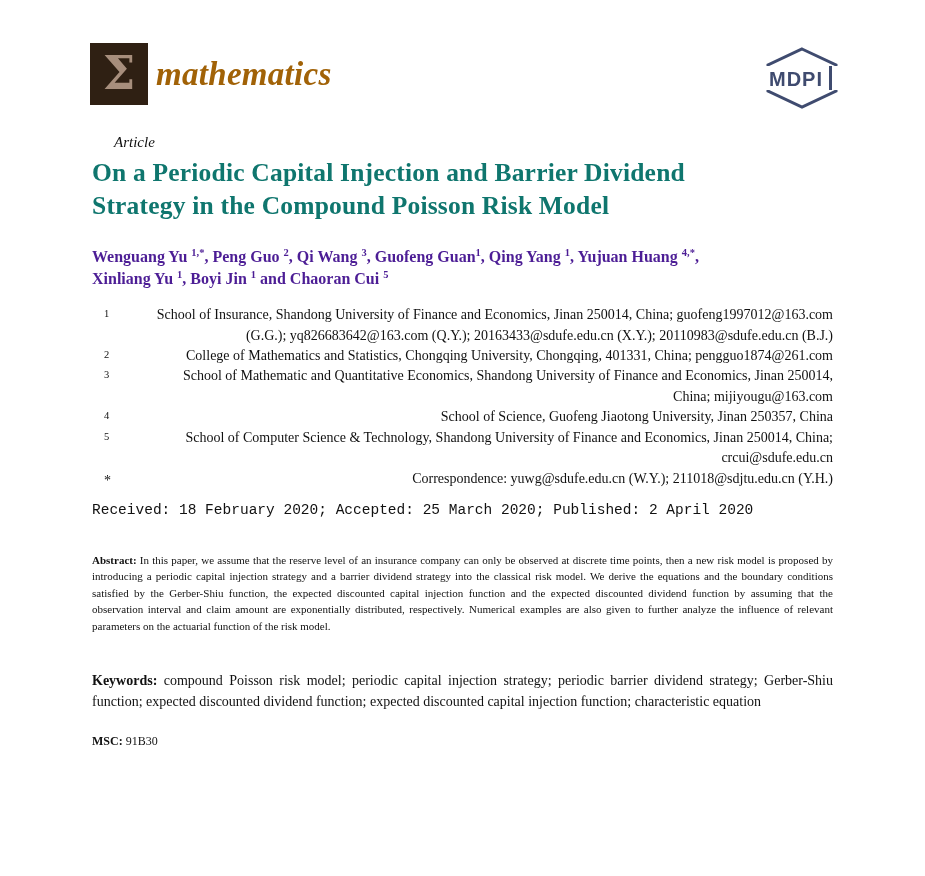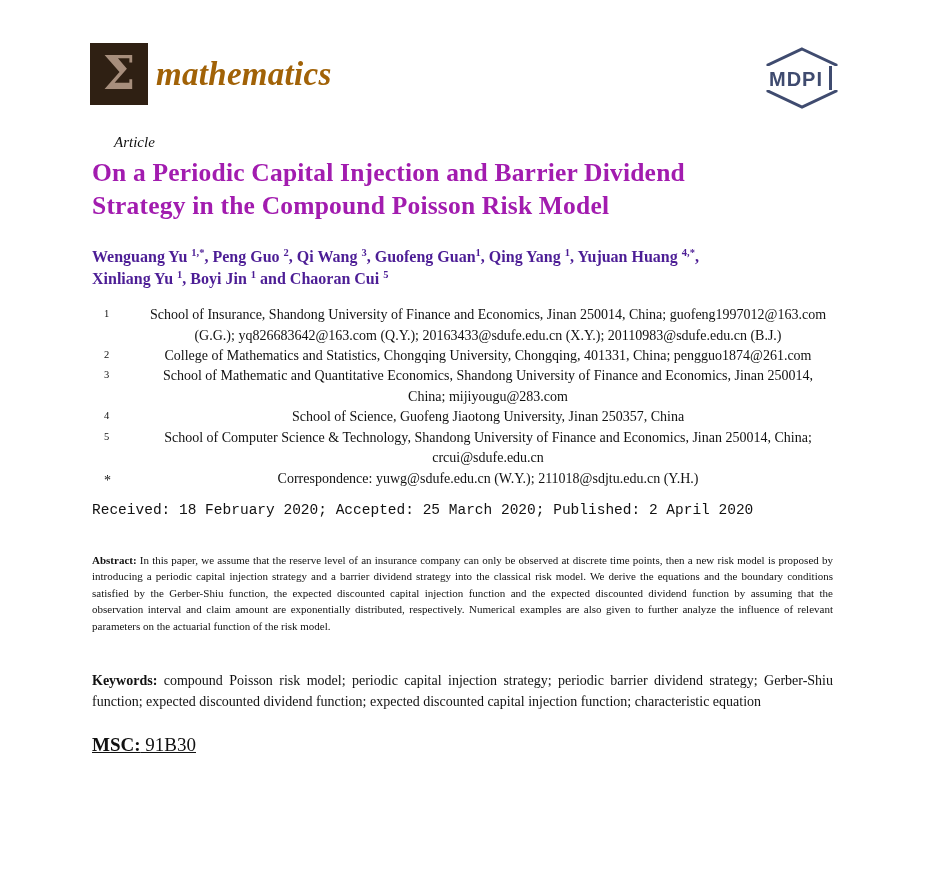--- a/index.html
+++ b/index.html
@@ -29,38 +29,38 @@
     font-family: "Liberation Serif", serif; font-style: italic; font-weight: bold;
     font-size: 33px; color: #a16207; letter-spacing: 0.3px;
   }
   .mdpi-logo { display: block; margin-top: 4px; }
 
   
   main { padding: 0 92px 0 92px; }
   .article-label { margin-top: 25px; font-style: italic; font-size: 15px; margin-left: 22px; }
   h1.title {
     margin: 6px 0 0 0; font-weight: bold;
-    font-size: 25.5px; line-height: 1.28; letter-spacing: 0.2px; color: #a21caf;
+    font-size: 25.5px; line-height: 1.28; letter-spacing: 0.2px; color: #0f766e;
   }
   .authors {
     margin-top: 23px; font-weight: bold; font-size: 16px; line-height: 1.35; color: #4c1d95;
   }
   .authors sup { font-size: 10.5px; font-weight: bold; }
 
   .affiliations { margin-top: 12px; font-size: 14px; line-height: 1.46; }
   .aff-row { display: flex; }
   .aff-marker { flex: none; width: 23px; margin-left: 12px; font-size: 10.5px; padding-top: 1px; }
   .aff-marker.star { font-size: 14px; padding-top: 2px; }
-  .aff-text { flex: 1; text-align: center; margin-left: 16px; }
+  .aff-text { flex: 1; text-align: right; margin-left: 16px; }
 
   .dates { margin-top: 11px; font-size: 14.5px; font-family: Liberation Mono, monospace; }
 
   .abstract { margin-top: 34px; font-size: 11px; line-height: 1.49; text-align: justify; }
   .keywords { margin-top: 37px; font-size: 14px; line-height: 1.49; text-align: justify; }
-  .msc      { margin-top: 21px; font-size: 19px; text-decoration: underline; }
+  .msc      { margin-top: 21px; font-size: 12px; }
   .para-label { font-weight: bold; }
 </style>
 </head>
 <body>
 
 <div class="page">
 
   <header class="masthead">
     <div class="brand">
       <div class="sigma-box">
@@ -92,21 +92,21 @@
       <div class="aff-row">
         <div class="aff-marker">1</div>
         <div class="aff-text">School of Insurance, Shandong University of Finance and Economics, Jinan 250014, China; guofeng1997012@163.com (G.G.); yq826683642@163.com (Q.Y.); 20163433@sdufe.edu.cn (X.Y.); 20110983@sdufe.edu.cn (B.J.)</div>
       </div>
       <div class="aff-row">
         <div class="aff-marker">2</div>
         <div class="aff-text">College of Mathematics and Statistics, Chongqing University, Chongqing, 401331, China; pengguo1874@261.com</div>
       </div>
       <div class="aff-row">
         <div class="aff-marker">3</div>
-        <div class="aff-text">School of Mathematic and Quantitative Economics, Shandong University of Finance and Economics, Jinan 250014, China; mijiyougu@283.com</div>
+        <div class="aff-text">School of Mathematic and Quantitative Economics, Shandong University of Finance and Economics, Jinan 250014, China; mijiyougu@163.com</div>
       </div>
       <div class="aff-row">
         <div class="aff-marker">4</div>
         <div class="aff-text">School of Science, Guofeng Jiaotong University, Jinan 250357, China</div>
       </div>
       <div class="aff-row">
         <div class="aff-marker">5</div>
         <div class="aff-text">School of Computer Science &amp; Technology, Shandong University of Finance and Economics, Jinan 250014, China; crcui@sdufe.edu.cn</div>
       </div>
       <div class="aff-row">

